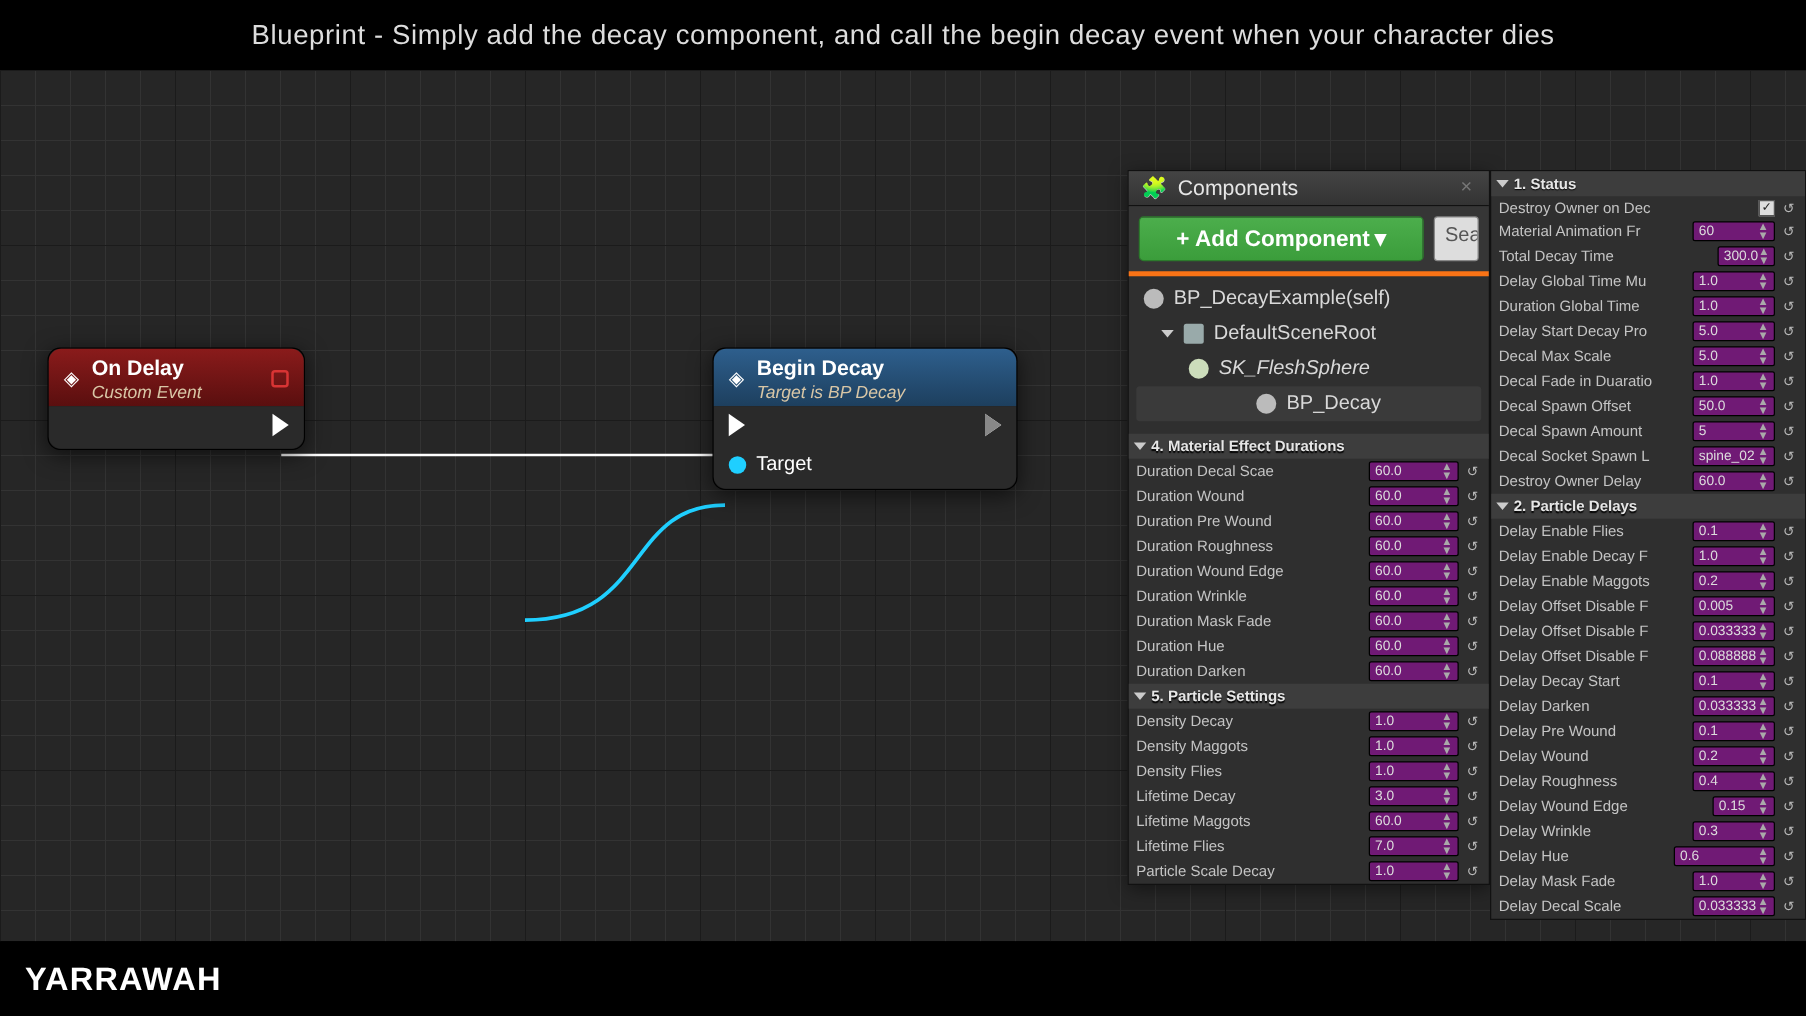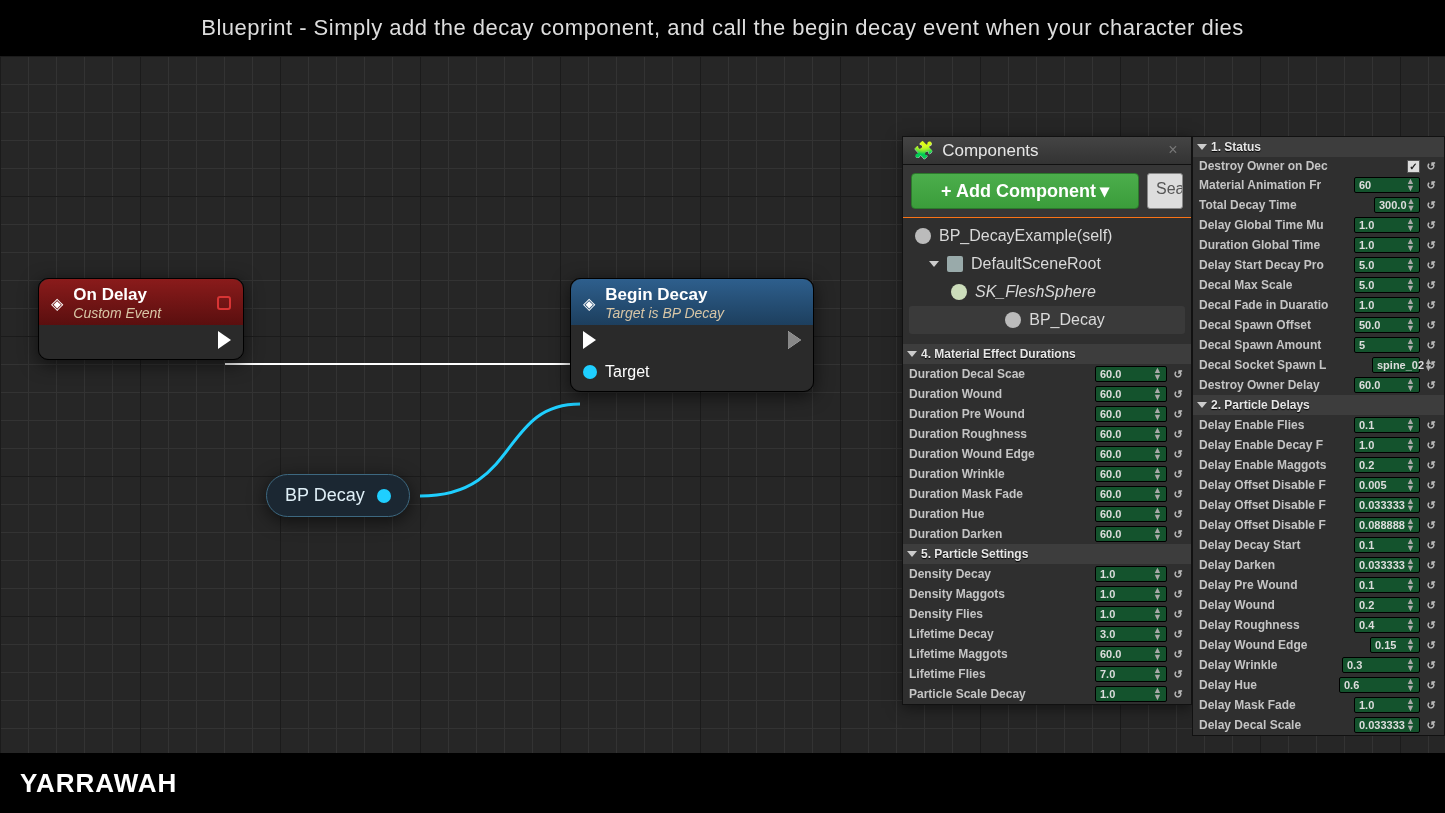--- a/index.html
+++ b/index.html
@@ -61,37 +61,37 @@
   position:absolute; border-radius:22px; background:#1b2732;
   border:1px solid #3d6880; padding:10px 18px; display:flex; align-items:center; gap:12px;
   color:#dfeff7; font-size:18px; box-shadow:0 4px 18px rgba(0,0,0,.6);
 }
 svg.wire{position:absolute;pointer-events:none;}
 
 
 .panel{position:absolute;background:#2f2f2f;border:1px solid #111;box-shadow:0 3px 14px rgba(0,0,0,.5);font-size:12px;color:#ccc;}
 .panel .titlebar{background:linear-gradient(#444,#333);height:28px;display:flex;align-items:center;padding:0 10px;font-size:17px;color:#e6e6e6;border-bottom:1px solid #111;}
 .titlebar .close{margin-left:auto;width:16px;height:16px;color:#777;font-size:16px;line-height:14px;text-align:center;}
-.addbar{display:flex;gap:8px;padding:8px;border-bottom:1px solid #f97316;background:#363636;}
+.addbar{display:flex;gap:8px;padding:8px;border-bottom:4px solid #f97316;background:#363636;}
 .addbtn{flex:1;background:linear-gradient(#4cae4c,#3b9d3b);color:#fff;font-size:18px;font-weight:700;
  border-radius:4px;padding:6px 10px;display:flex;align-items:center;justify-content:center;gap:4px;border:1px solid #2c7a2c;}
 .search{width:36px;background:#ddd;border-radius:3px;padding:6px 8px;color:#555;font-size:16px;border:1px solid #888;overflow:hidden;}
 .comp-list{padding:4px 6px 10px;}
 .comp-item{display:flex;align-items:center;gap:8px;padding:5px 6px;font-size:16px;color:#d9d9d9;border-radius:3px;}
 .comp-item.sel{background:#3a3a3a;justify-content:center;}
 .indent1{padding-left:22px;} .indent2{padding-left:42px;font-style:italic;}
 .ci-icon{width:16px;height:16px;border-radius:50%;background:#bbb;display:inline-block;}
 .ci-icon.cube{border-radius:2px;background:#9aa;}
 .ci-icon.skel{background:#cdb;}
 .tri{display:inline-block;width:0;height:0;border-top:5px solid transparent;border-bottom:5px solid transparent;border-left:6px solid #ccc;margin-right:2px;transform:rotate(90deg);}
 
 .cat{background:#3d3d3d;padding:3px 6px;font-weight:600;color:#e6e6e6;font-size:12px;display:flex;align-items:center;gap:4px;text-shadow:0 1px 1px #000;}
-.row{display:flex;align-items:center;padding:2px 6px;gap:4px;font-weight:bold;}
+.row{display:flex;align-items:center;padding:2px 6px;gap:4px;}
 .row .lab{flex:1;white-space:nowrap;overflow:hidden;text-overflow:ellipsis;color:#c4c4c4;font-size:12px;}
-.numf{width:64px;height:16px;background:#14532d;border:1px solid #000;color:#ddd;font-size:11px;padding:0 4px;display:flex;align-items:center;justify-content:space-between;border-radius:2px;}
+.numf{width:64px;height:16px;background:#701a75;border:1px solid #000;color:#ddd;font-size:11px;padding:0 4px;display:flex;align-items:center;justify-content:space-between;border-radius:2px;}
 .numf .spin{color:#aaa;font-size:9px;line-height:7px;}
 .chkb{width:13px;height:13px;background:#ddd;border:1px solid #555;display:flex;align-items:center;justify-content:center;font-size:10px;color:#222;}
 .reset{width:14px;height:14px;color:#bbb;font-size:11px;display:flex;align-items:center;justify-content:center;}
 
 .cut{clip-path: inset(0 0 0 0);}
 </style>
 </head>
 <body>
 
 <div class="header">
@@ -146,24 +146,20 @@
         </div>
       </div>
       <div class="pincol">
         <div class="pin">
             <span class="exec outline"></span>
           </div>
       </div>
     </div>
   </div>
 
-  <div class="varnode" style="left:266px;top:418px;">
-    <span>BP Decay</span>
-    <span class="circ"></span>
-  </div>
 
   <div class="panel" style="left:902px;top:80px;width:290px">
     <div class="titlebar">
       <span style="margin-right:8px;filter:brightness(1.2)">🧩</span>
       <span>Components</span>
       <span class="close">×</span>
     </div>
     <div class="addbar">
       <div class="addbtn">
         <span>+ Add Component</span>
@@ -411,21 +407,21 @@
         <div class="row">
           <span class="lab">Decal Spawn Amount</span>
           <span class="numf" style="width:66px">
             <span>5</span>
             <span class="spin">▲<br>▼</span>
           </span>
           <span class="reset">↺</span>
         </div>
         <div class="row">
           <span class="lab">Decal Socket Spawn L</span>
-          <span class="numf" style="width:48px">
+          <span class="numf" style="width:66px">
             <span>spine_02</span>
             <span class="spin">▲<br>▼</span>
           </span>
           <span class="reset">↺</span>
         </div>
         <div class="row">
           <span class="lab">Destroy Owner Delay</span>
           <span class="numf" style="width:66px">
             <span>60.0</span>
             <span class="spin">▲<br>▼</span>
@@ -531,21 +527,21 @@
         <div class="row">
           <span class="lab">Delay Wound Edge</span>
           <span class="numf" style="width:50px">
             <span>0.15</span>
             <span class="spin">▲<br>▼</span>
           </span>
           <span class="reset">↺</span>
         </div>
         <div class="row">
           <span class="lab">Delay Wrinkle</span>
-          <span class="numf" style="width:78px">
+          <span class="numf" style="width:66px">
             <span>0.3</span>
             <span class="spin">▲<br>▼</span>
           </span>
           <span class="reset">↺</span>
         </div>
         <div class="row">
           <span class="lab">Delay Hue</span>
           <span class="numf" style="width:81px">
             <span>0.6</span>
             <span class="spin">▲<br>▼</span>

